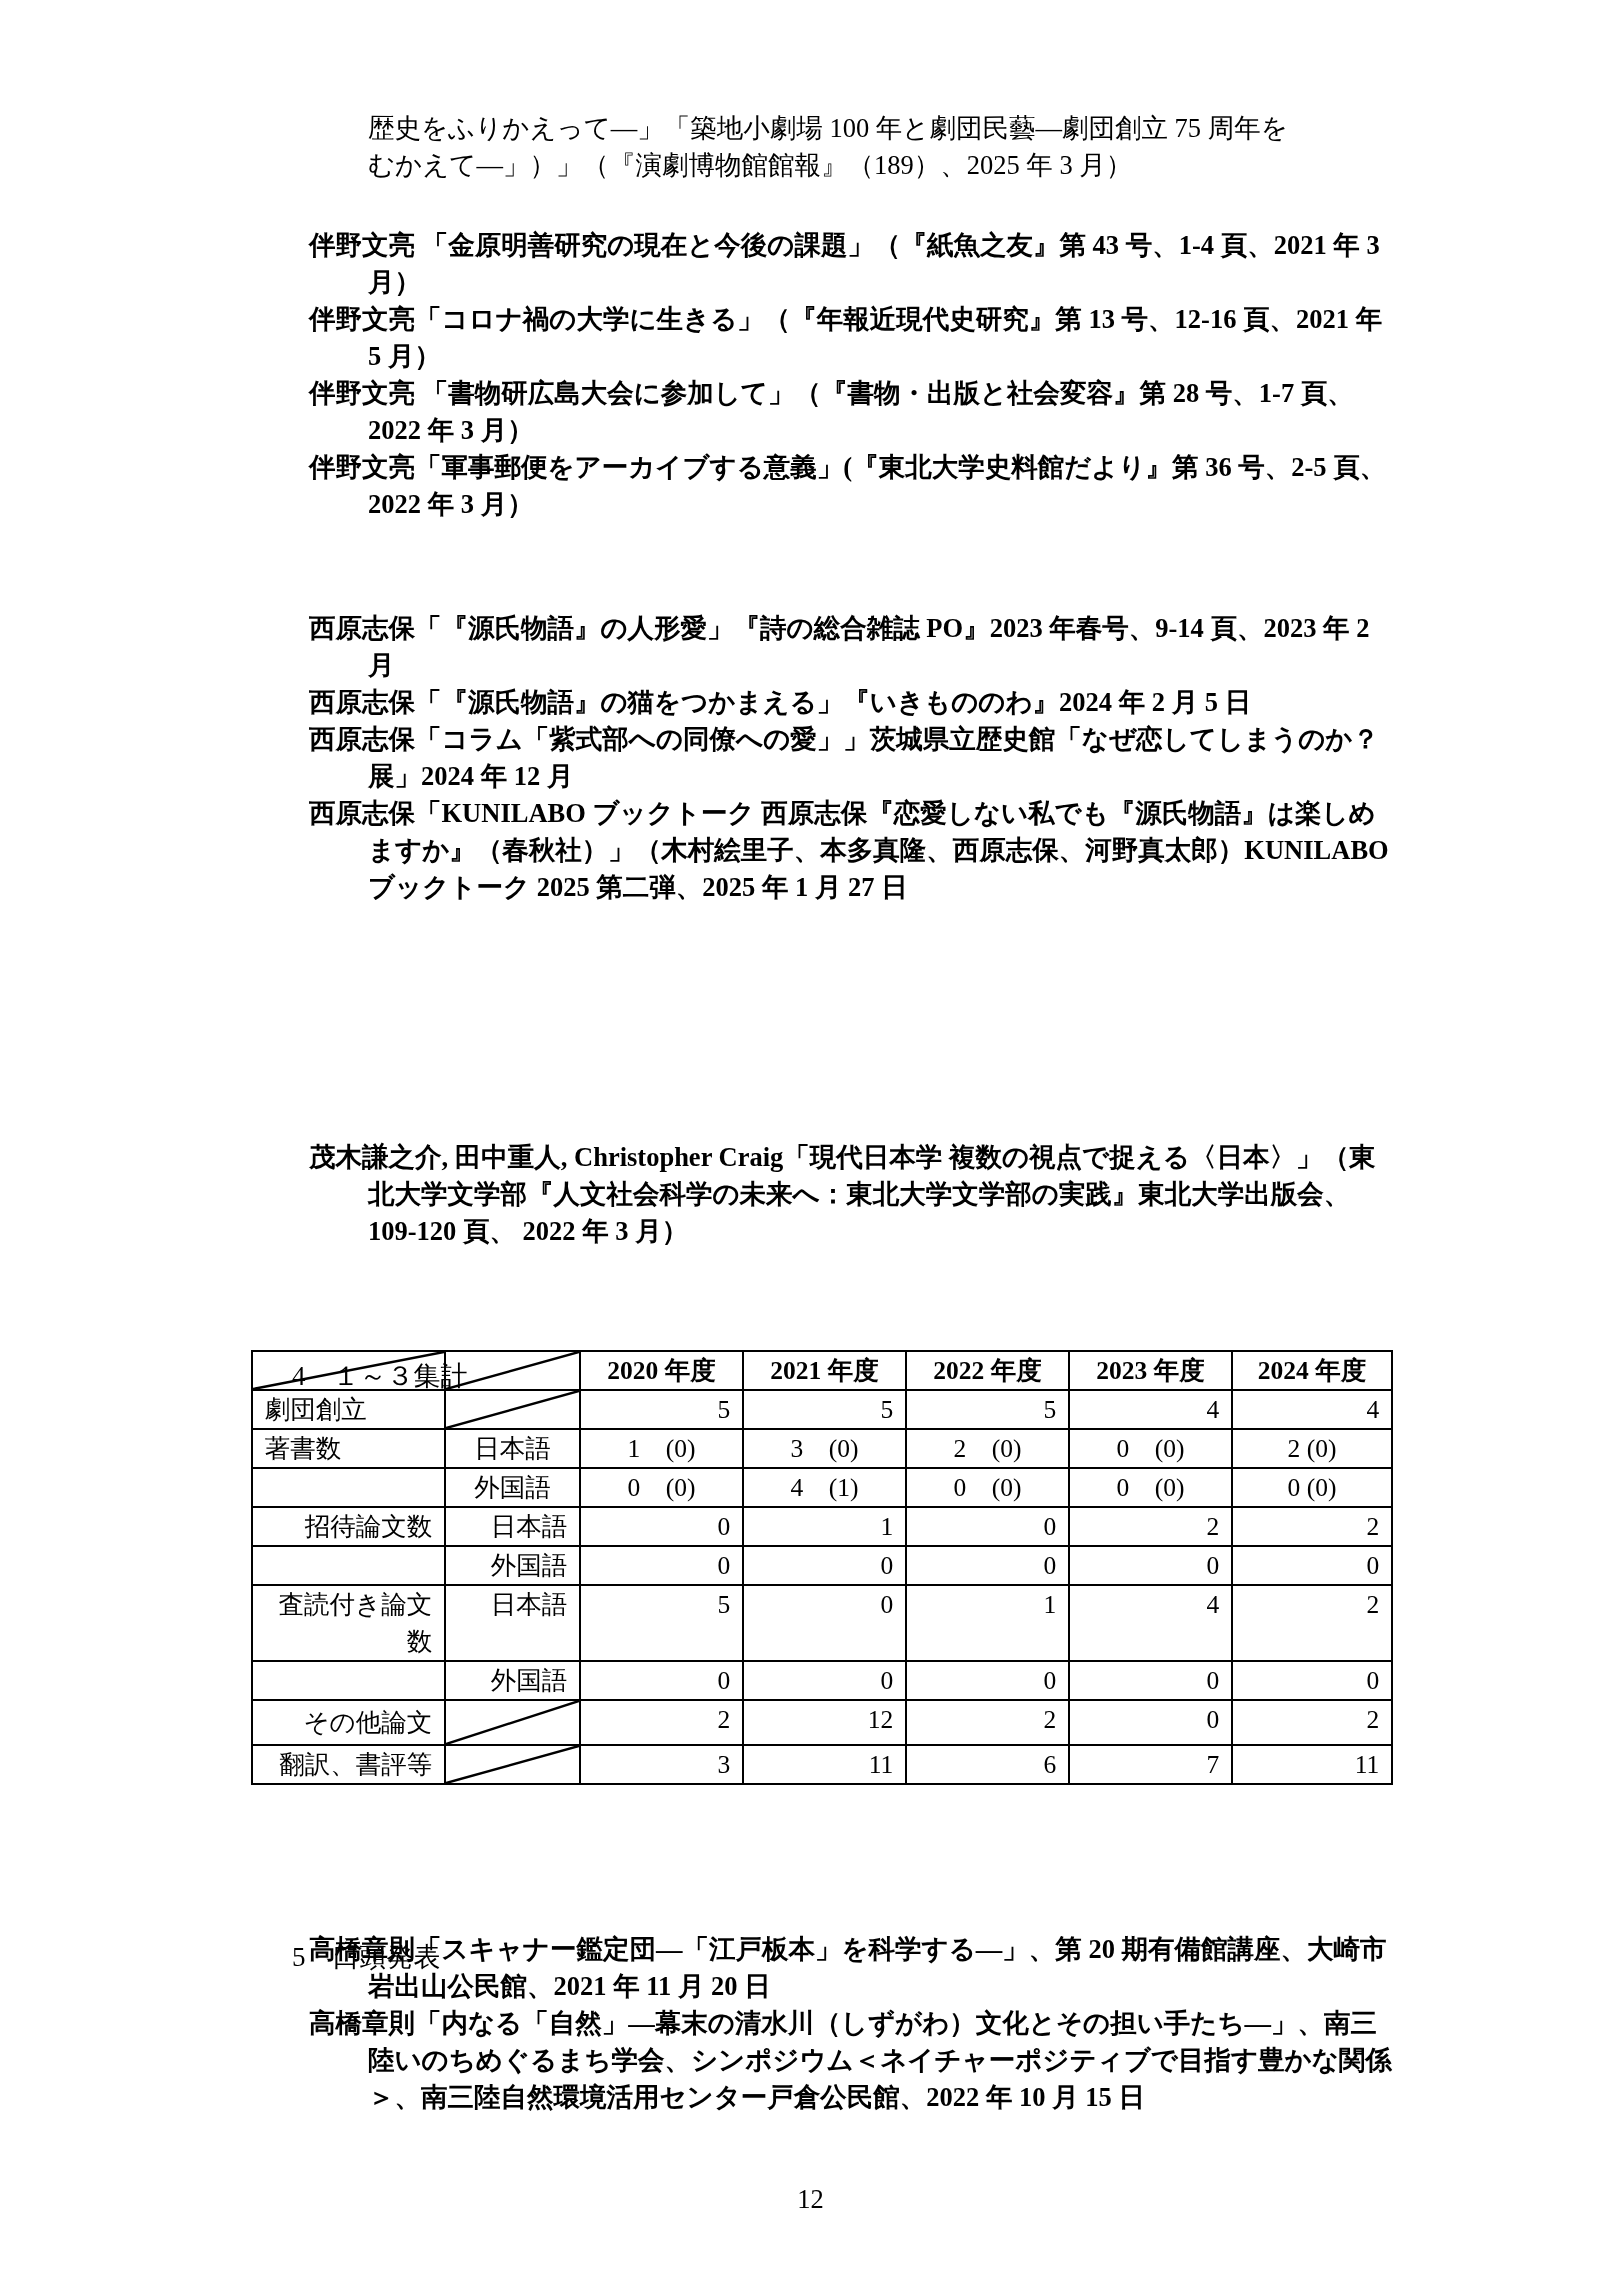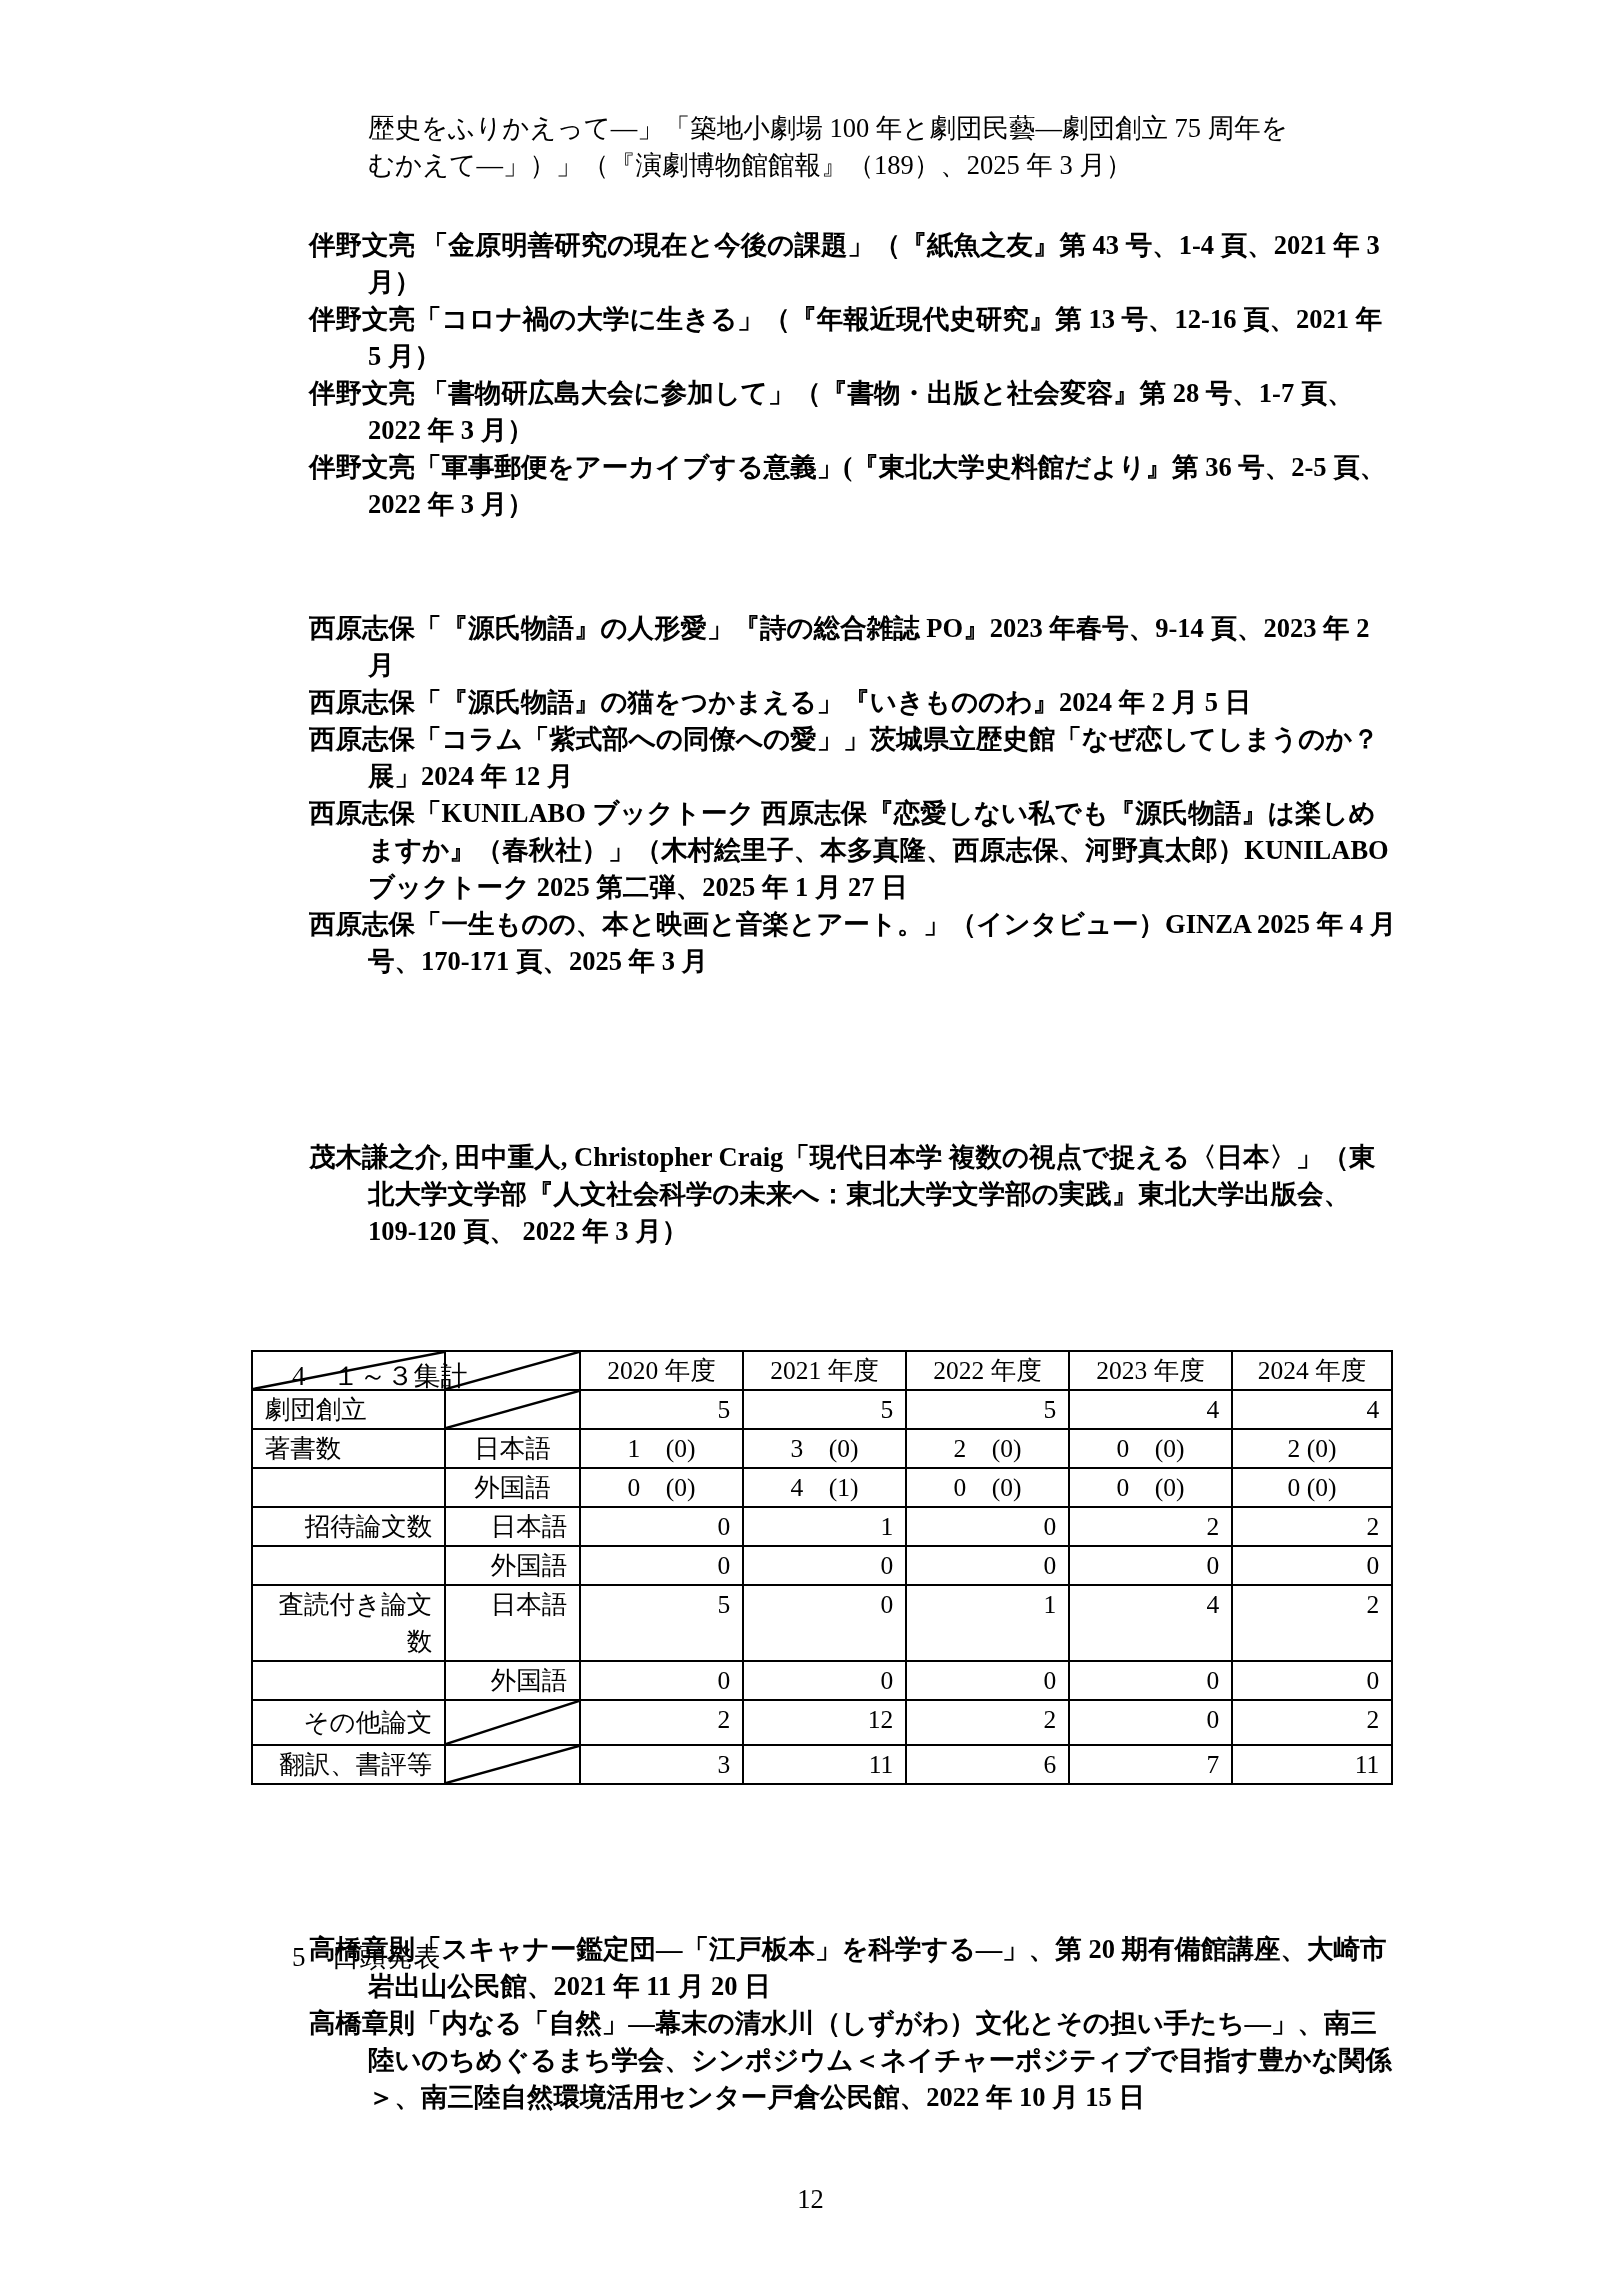--- a/index.html
+++ b/index.html
@@ -9,21 +9,21 @@
   .blk { position:absolute; left:309px; width:1088px; font-size:26.5px; line-height:37px; }
   .entry { padding-left:59px; text-indent:-59px; margin:0; white-space:normal;font-weight:bold; }
   .cont { padding-left:59px; margin:0; }
   .heading { position:absolute; font-size:27px; line-height:29px;margin-top:46px; }
   table.sum { position:absolute; left:251px; top:1350px; width:1139px;
               border-collapse:collapse; font-size:25.5px; table-layout:fixed; }
   table.sum td { border:2.5px solid #000; padding:0 11.8px; height:37px; line-height:37px;
                  vertical-align:top; position:relative; white-space:nowrap; }
   td.num { text-align:right; }
   td.paren { text-align:center; }
-  td.hdr { text-align:center; }
+  td.hdr { text-align:center;font-weight:bold; }
   td.lab { text-align:left; }
   td.labr { text-align:right; white-space:normal !important; line-height:37px;margin-left:28px; }
   td.sub { text-align:center; }
   td.subr { text-align:right; }
   td.diag { padding:0; }
   td.diag svg { position:absolute; left:0; top:0; width:100%; height:100%; }
   .tall td { height:80px; }
   .pagenum { position:absolute; left:0; width:1621px; top:2184px; text-align:center; font-size:26.5px; }
 </style>
 </head>
@@ -41,21 +41,20 @@
     <p class="entry">伴野文亮「コロナ禍の大学に生きる」（『年報近現代史研究』第 13 号、12-16 頁、2021 年 5 月）</p>
     <p class="entry">伴野文亮 「書物研広島大会に参加して」（『書物・出版と社会変容』第 28 号、1-7 頁、2022 年 3 月）</p>
     <p class="entry">伴野文亮「軍事郵便をアーカイブする意義」(『東北大学史料館だより』第 36 号、2-5 頁、2022 年 3 月）</p>
   </div>
 
   <div class="blk" style="top:610px;">
     <p class="entry">西原志保「『源氏物語』の人形愛」『詩の総合雑誌 PO』2023 年春号、9-14 頁、2023 年 2 月</p>
     <p class="entry">西原志保「『源氏物語』の猫をつかまえる」『いきもののわ』2024 年 2 月 5 日</p>
     <p class="entry">西原志保「コラム「紫式部への同僚への愛」」茨城県立歴史館「なぜ恋してしまうのか？展」2024 年 12 月</p>
     <p class="entry">西原志保「KUNILABO ブックトーク 西原志保『恋愛しない私でも『源氏物語』は楽しめますか』（春秋社）」（木村絵里子、本多真隆、西原志保、河野真太郎）KUNILABO ブックトーク 2025 第二弾、2025 年 1 月 27 日</p>
-    <p class="entry">西原志保「一生ものの、本と映画と音楽とアート。」（インタビュー）GINZA 2025 年 4 月号、170-171 頁、2025 年 3 月</p>
   </div>
 
   <div class="blk" style="top:1139px;">
     <p class="entry">茂木謙之介, 田中重人, Christopher Craig「現代日本学 複数の視点で捉える〈日本〉」（東北大学文学部『人文社会科学の未来へ：東北大学文学部の実践』東北大学出版会、 109-120 頁、 2022 年 3 月）</p>
   </div>
 
   <div class="heading" style="left:292px; top:1316px;">4　１～３集計</div>
 
   <table class="sum">
     <colgroup>

